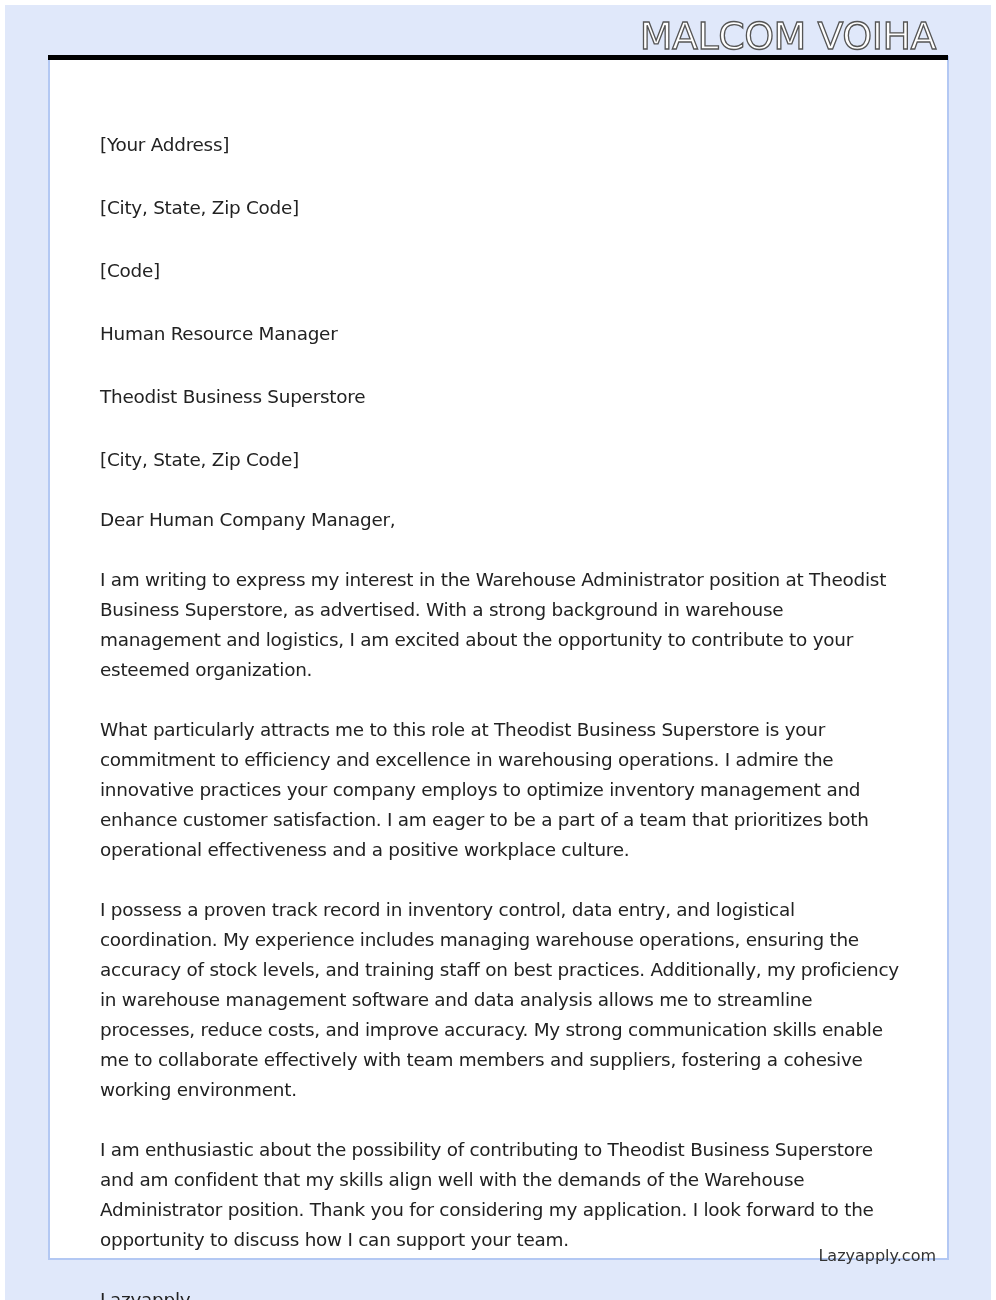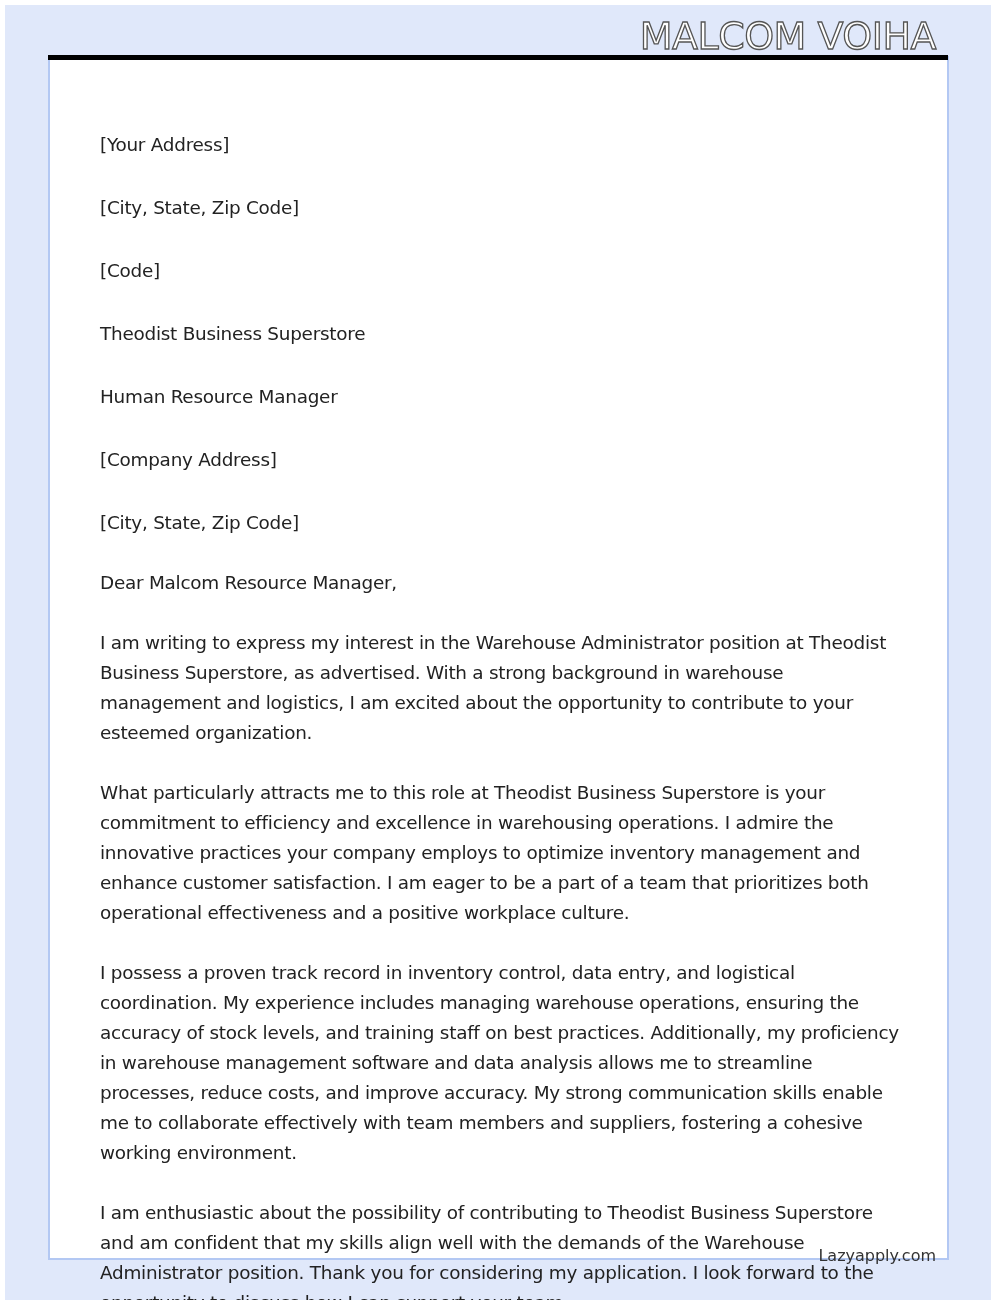--- a/index.html
+++ b/index.html
@@ -52,26 +52,25 @@
 
 <div class="title">MALCOM VOIHA</div>
 
 <div class="content">
   <p>
     <span class="line">[Your Address]</span>
     <span class="line">[City, State, Zip Code]</span>
     <span class="line">[Code]</span>
   </p>
   <p>
+    <span class="line">Human Resource Manager</span>
     <span class="line">Theodist Business Superstore</span>
-    <span class="line">Human Resource Manager</span>
-    <span class="line">[Company Address]</span>
     <span class="line">[City, State, Zip Code]</span>
   </p>
-  <p>Dear Malcom Resource Manager,</p>
+  <p>Dear Human Company Manager,</p>
   <p>I am writing to express my interest in the Warehouse Administrator position at Theodist Business Superstore, as advertised. With a strong background in warehouse management and logistics, I am excited about the opportunity to contribute to your esteemed organization.</p>
   <p>What particularly attracts me to this role at Theodist Business Superstore is your commitment to efficiency and excellence in warehousing operations. I admire the innovative practices your company employs to optimize inventory management and enhance customer satisfaction. I am eager to be a part of a team that prioritizes both operational effectiveness and a positive workplace culture.</p>
   <p>I possess a proven track record in inventory control, data entry, and logistical coordination. My experience includes managing warehouse operations, ensuring the accuracy of stock levels, and training staff on best practices. Additionally, my proficiency in warehouse management software and data analysis allows me to streamline processes, reduce costs, and improve accuracy. My strong communication skills enable me to collaborate effectively with team members and suppliers, fostering a cohesive working environment.</p>
   <p>I am enthusiastic about the possibility of contributing to Theodist Business Superstore and am confident that my skills align well with the demands of the Warehouse Administrator position. Thank you for considering my application. I look forward to the opportunity to discuss how I can support your team.</p>
   <p>Lazyapply,</p>
   <p>Malcom Voiha</p>
 </div>
 
 <div class="watermark">Lazyapply.com</div>
 

